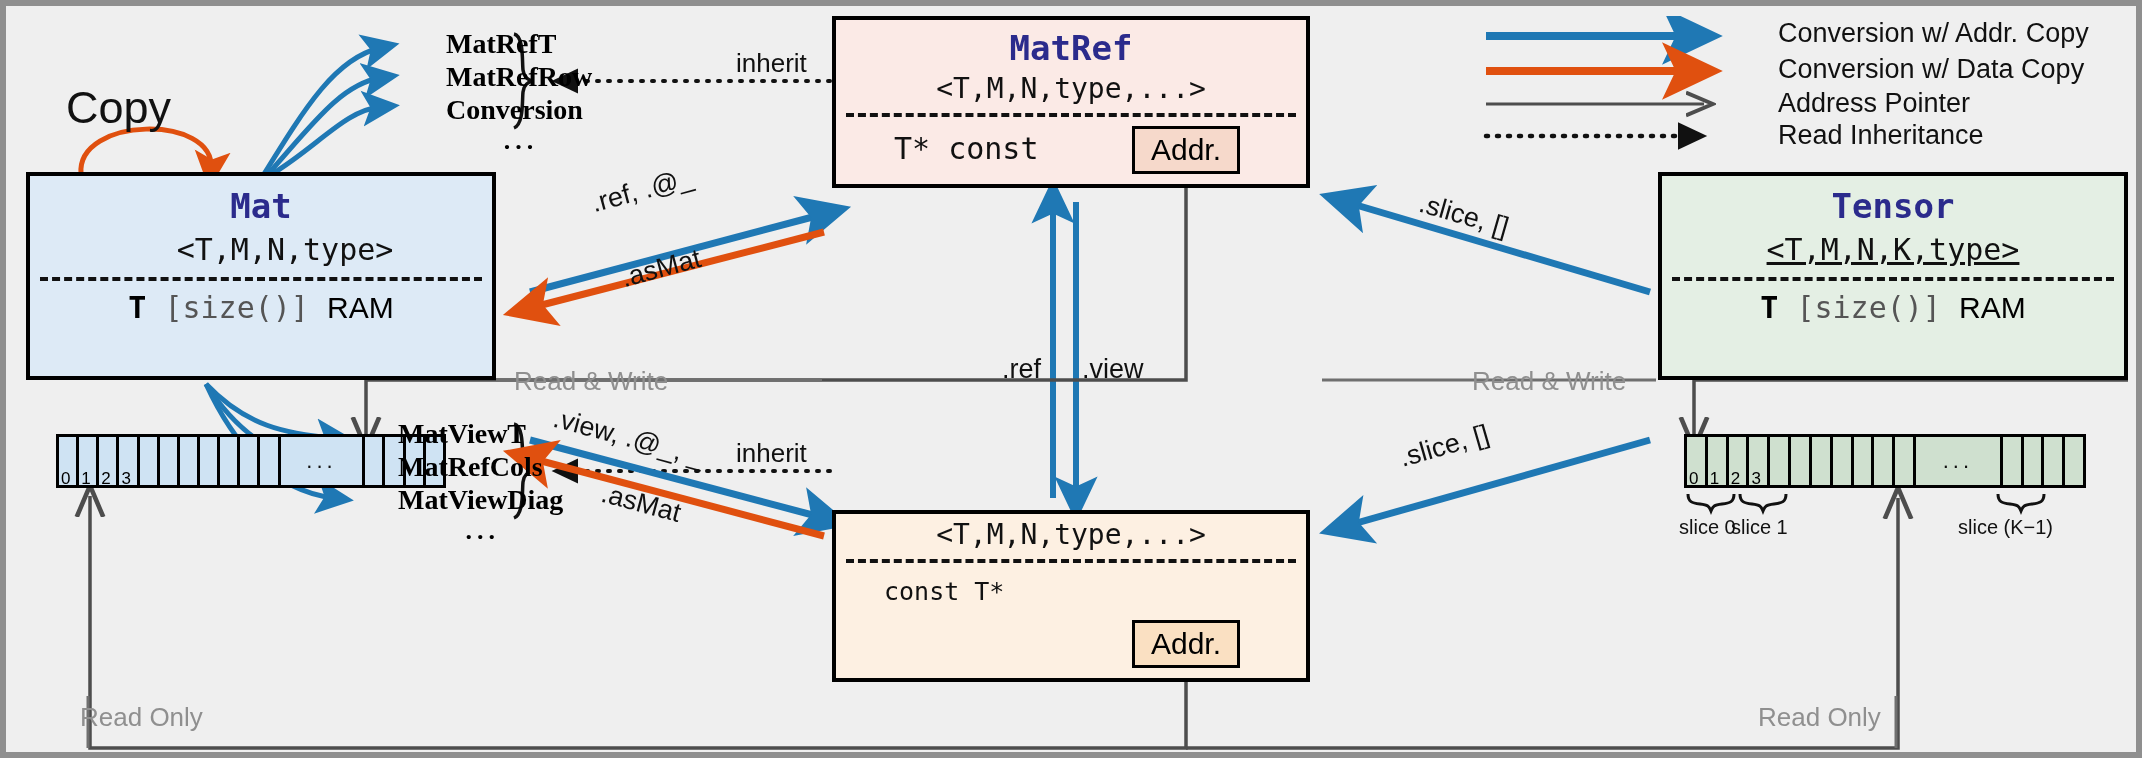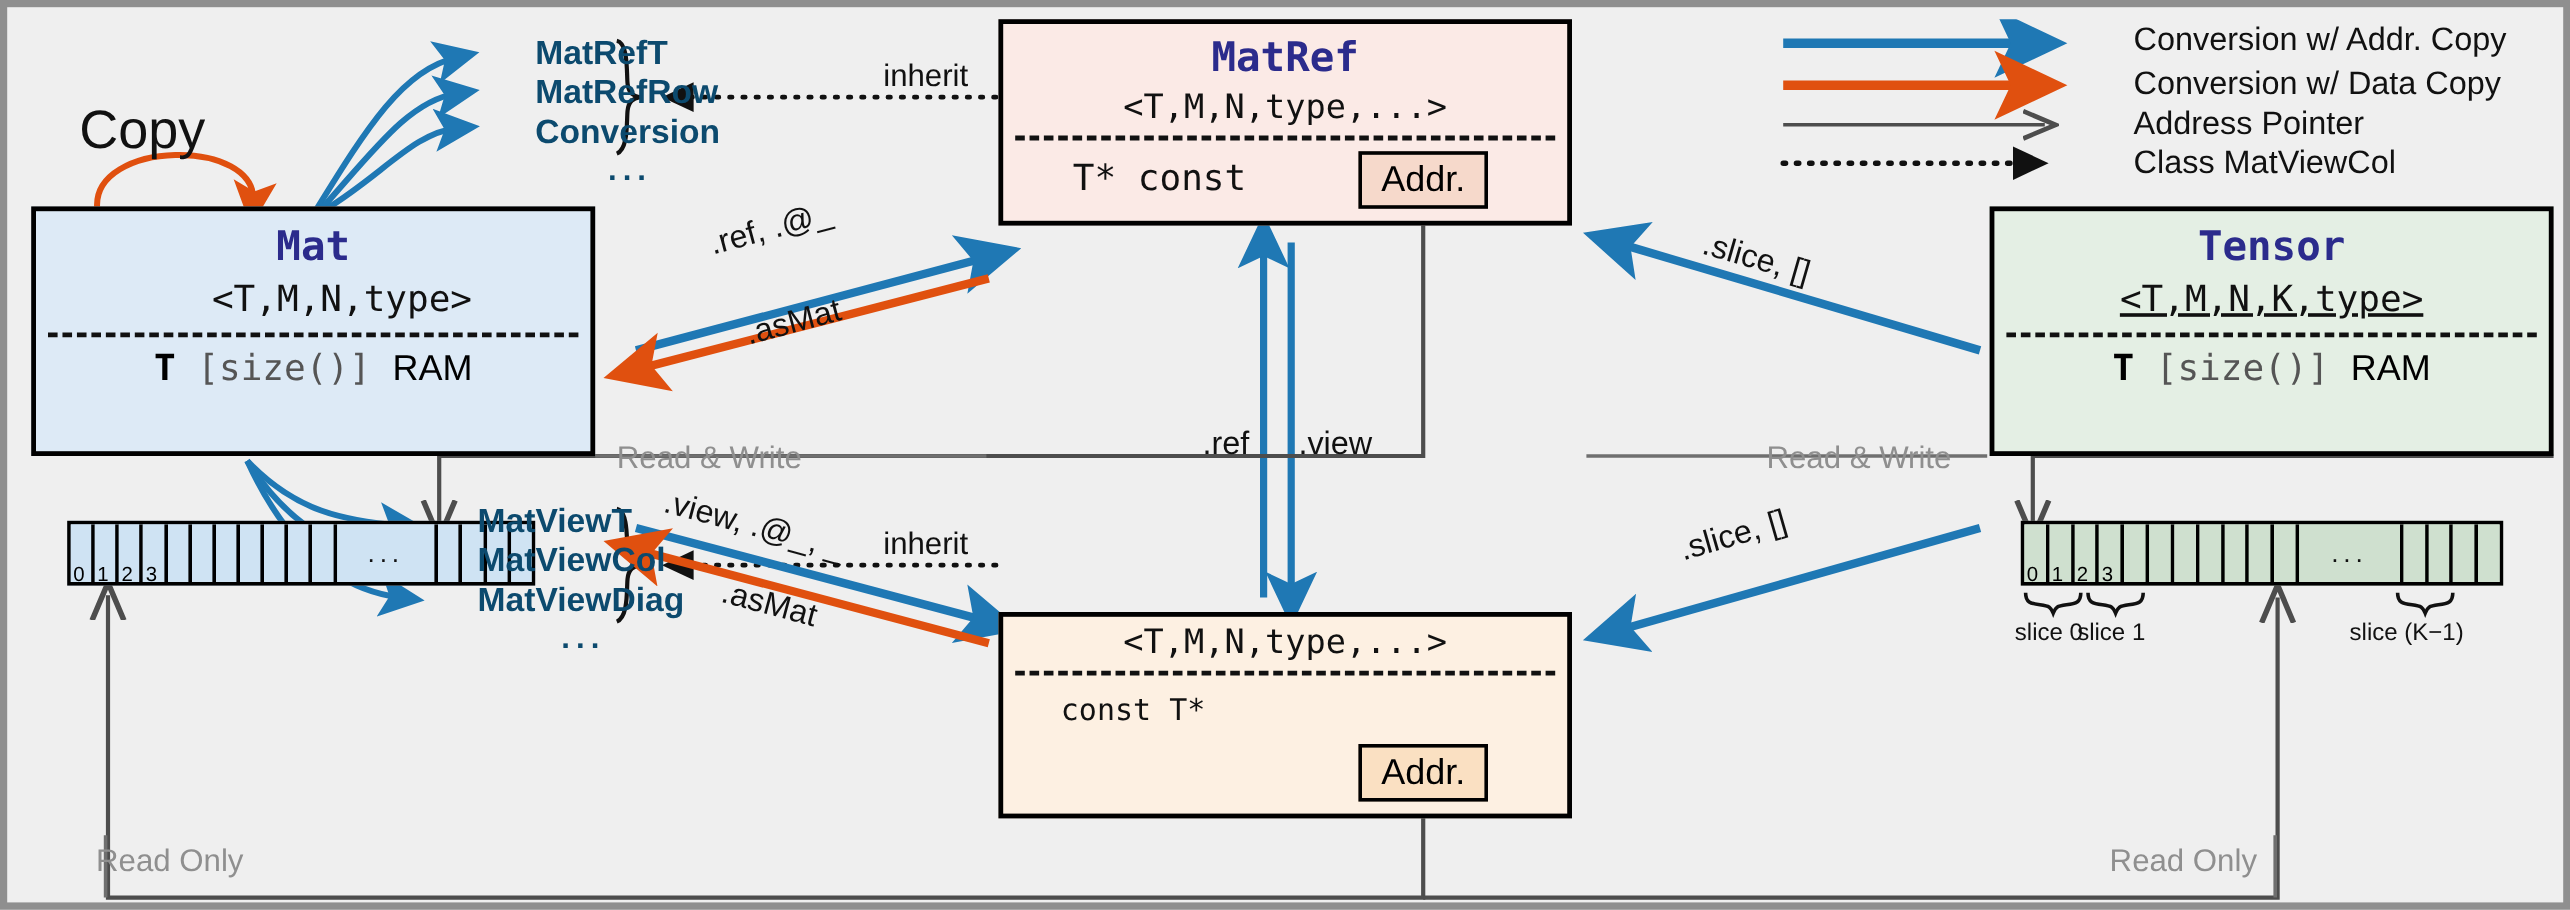--- a/index.html
+++ b/index.html
@@ -40,22 +40,22 @@
   #tensor-box{left:1652px;top:166px;width:470px;height:208px;background:#e4efe4;}
 
   
   .strip{position:absolute;border:3px solid #000;box-sizing:border-box;display:flex;}
   .cell{border-right:3px solid #000;box-sizing:border-box;position:relative;}
   .cell:last-child{border-right:none;}
   .cell .idx{position:absolute;left:2px;bottom:-2px;font-size:17px;font-family:"Liberation Sans",sans-serif;color:#000;line-height:1;}
   .ellip{display:flex;align-items:center;justify-content:center;font-size:22px;letter-spacing:4px;color:#111;}
 
   
-  .clslist{position:absolute;font-family:Liberation Sans, sans-serif;
-    font-weight:bold;color:#0c4a6e;font-size:28px;line-height:1.17;}
+  .clslist{position:absolute;font-family:Liberation Serif, serif;
+    font-weight:bold;color:#000000;font-size:28px;line-height:1.17;}
   .clslist .dots{display:block;text-align:center;letter-spacing:5px;font-size:26px;padding-left:4px;}
   .ns{position:absolute;left:22px;top:8px;font-size:34px;color:#111;}
   .ns b{font-family:"DejaVu Sans Mono","Liberation Mono",monospace;font-size:33px;}
   .copy{position:absolute;left:60px;top:76px;font-size:45px;color:#111;}
 
   .inherit{position:absolute;font-size:26px;color:#111;}
 
   .addr{
     position:absolute;border:3px solid #000;box-sizing:border-box;
     display:flex;align-items:center;justify-content:center;
@@ -282,21 +282,21 @@
 
     <div class="clslist" style="left:440px;top:22px;">
       <div>MatRefT</div>
       <div>MatRefRow</div>
       <div>Conversion</div>
       <span class="dots">...</span>
     </div>
 
     <div class="clslist" style="left:392px;top:412px;">
       <div>MatViewT</div>
-      <div>MatViewCol</div>
+      <div>MatRefCols</div>
       <div>MatViewDiag</div>
       <span class="dots">...</span>
     </div>
 
     <div class="inherit" style="left:730px;top:42px;">inherit</div>
     <div class="inherit" style="left:730px;top:432px;">inherit</div>
 
     <div class="conv" style="left:582px;top:183px;transform:rotate(-15deg);transform-origin:left top;">.ref, .@_</div>
     <div class="conv" style="left:612px;top:258px;transform:rotate(-15deg);transform-origin:left top;">.asMat</div>
 
@@ -331,17 +331,17 @@
           </marker>
         </defs>
         <path d="M4,20 L208,20" stroke="#1f78b4" stroke-width="8" marker-end="url(#lg-blue)"></path>
         <path d="M4,55 L208,55" stroke="#e0500f" stroke-width="8" marker-end="url(#lg-red)"></path>
         <path d="M4,88 L222,88" stroke="#4d4d4d" stroke-width="3" marker-end="url(#lg-gray)"></path>
         <path d="M4,120 L218,120" stroke="#111" stroke-width="4.5" stroke-dasharray="2,9" stroke-linecap="round" marker-end="url(#lg-black)"></path>
       </svg>
       <div class="legtext" style="top:2px;">Conversion w/ Addr. Copy</div>
       <div class="legtext" style="top:38px;">Conversion w/ Data Copy</div>
       <div class="legtext" style="top:72px;">Address Pointer</div>
-      <div class="legtext" style="top:104px;">Class MatViewCol</div>
+      <div class="legtext" style="top:104px;">Read Inheritance</div>
     </div>
 
   </div>
 </div>
 
 </body></html>

